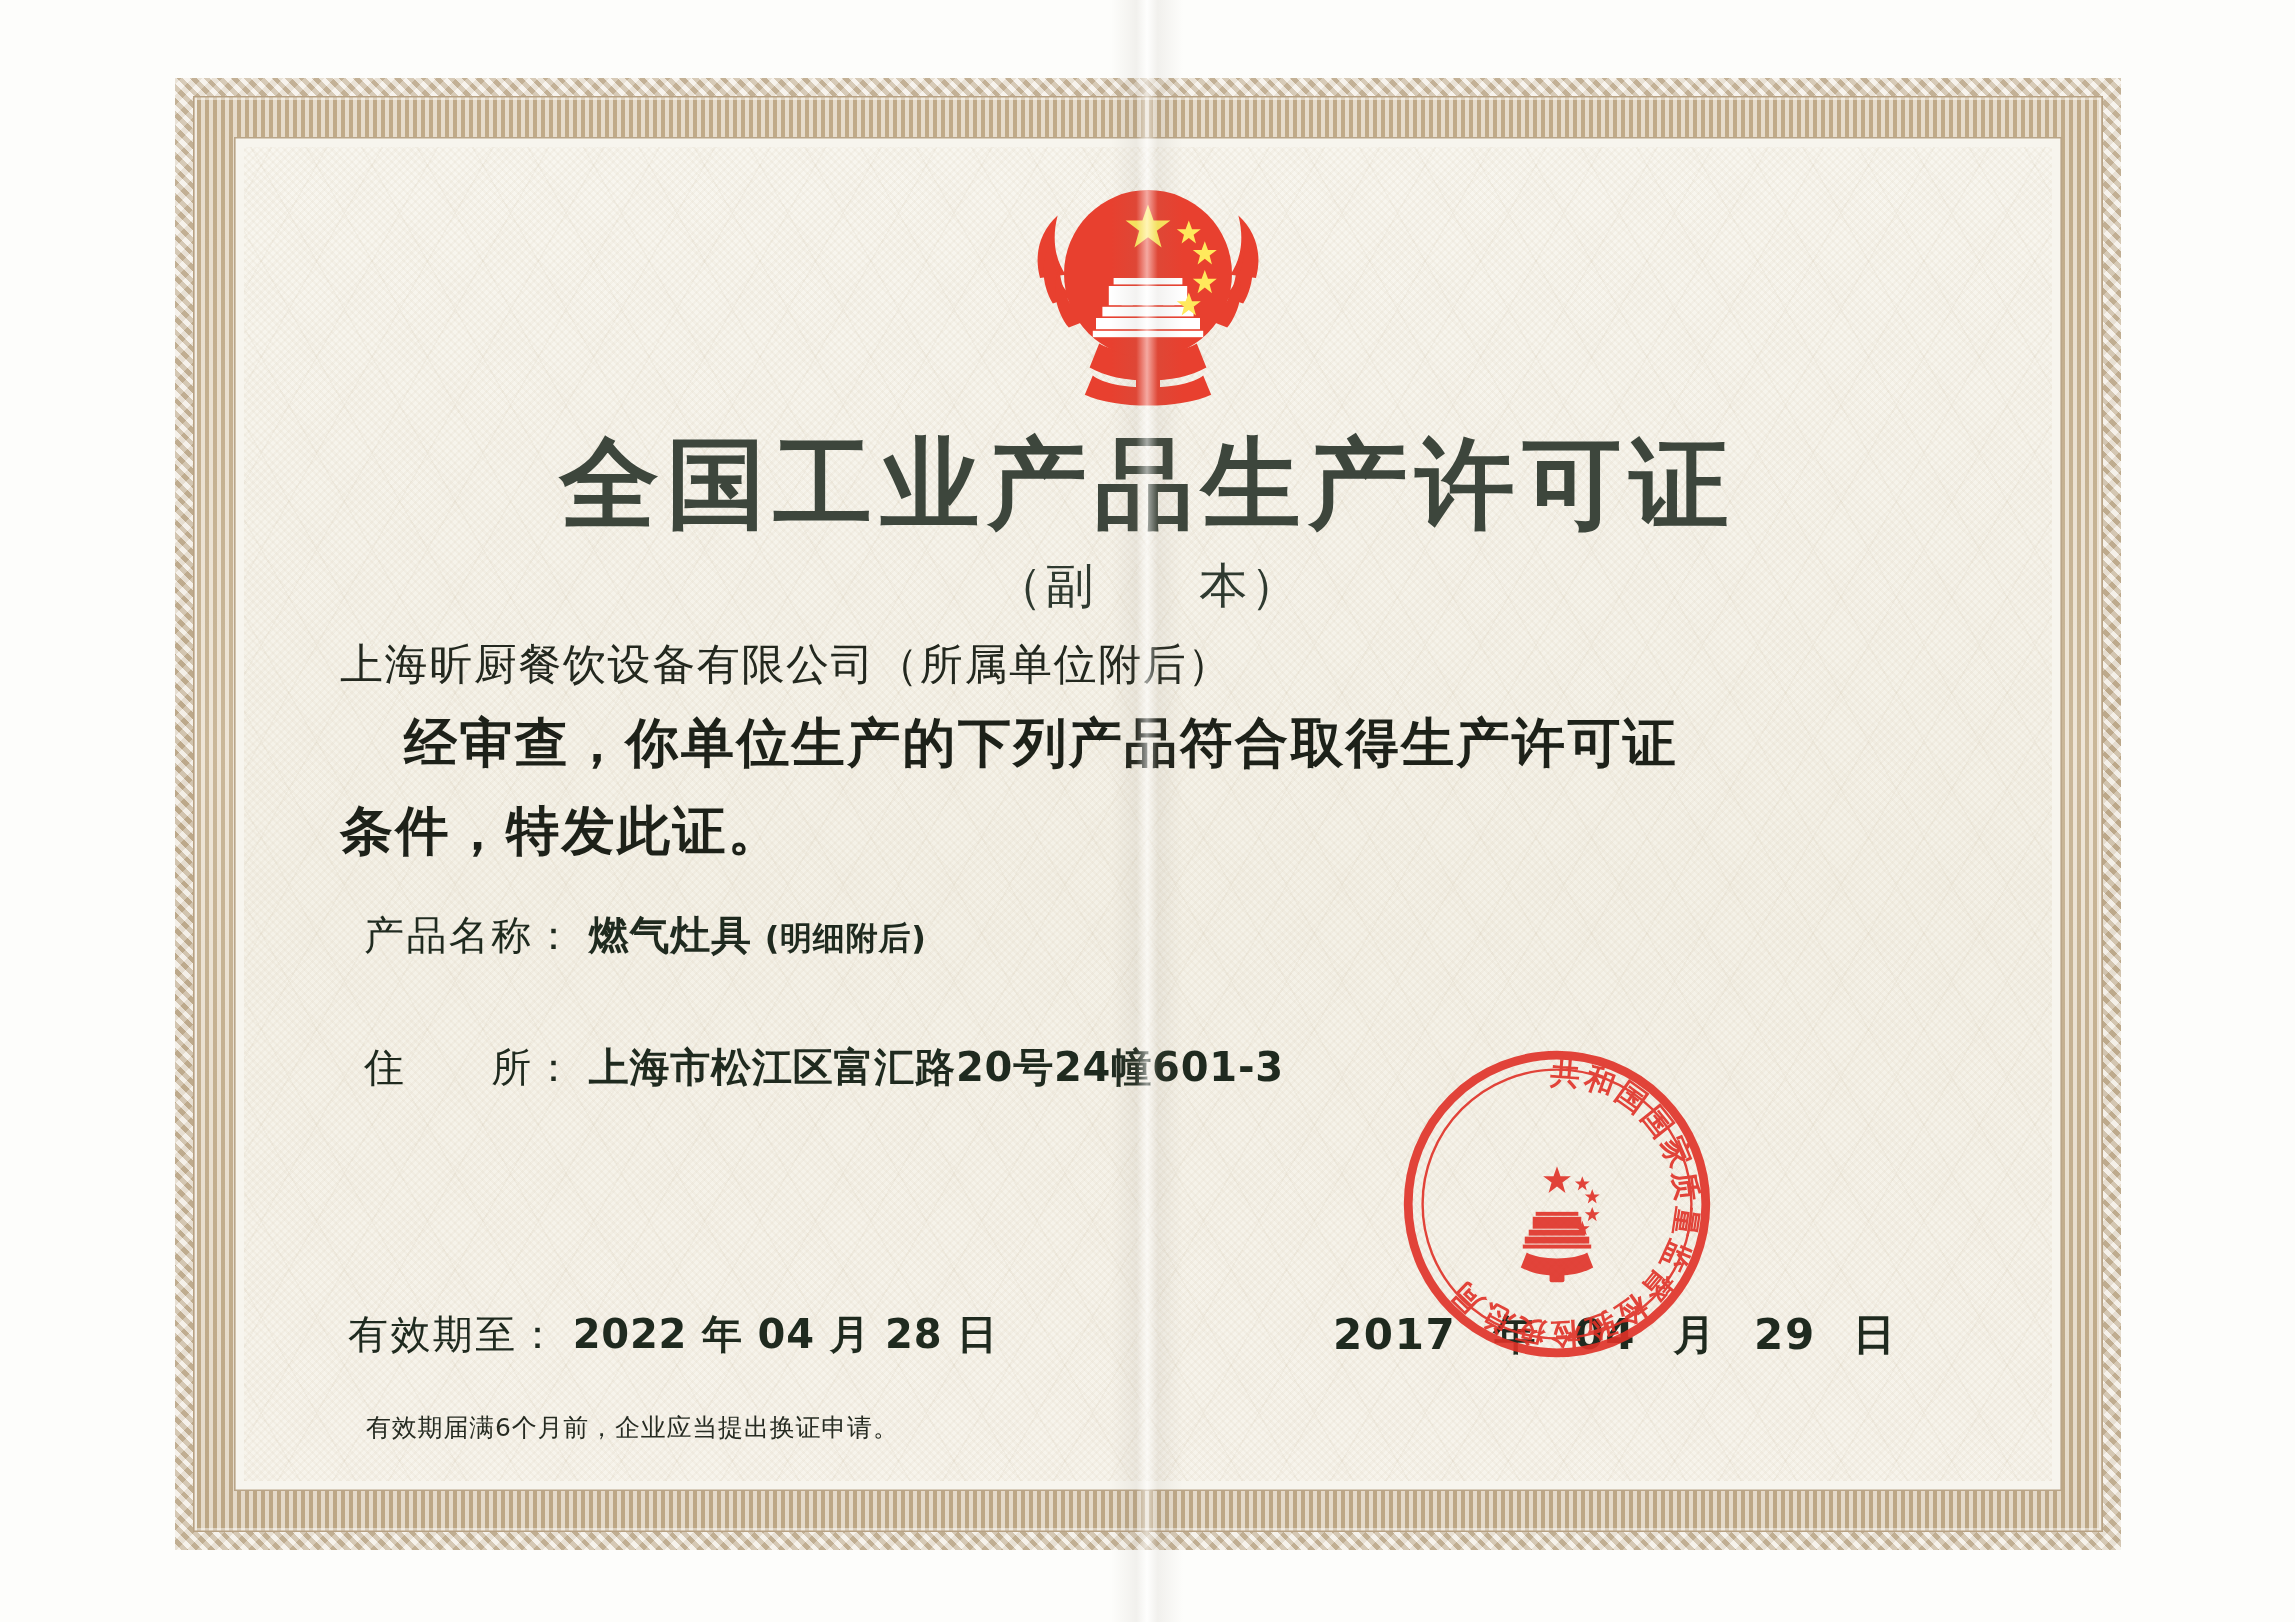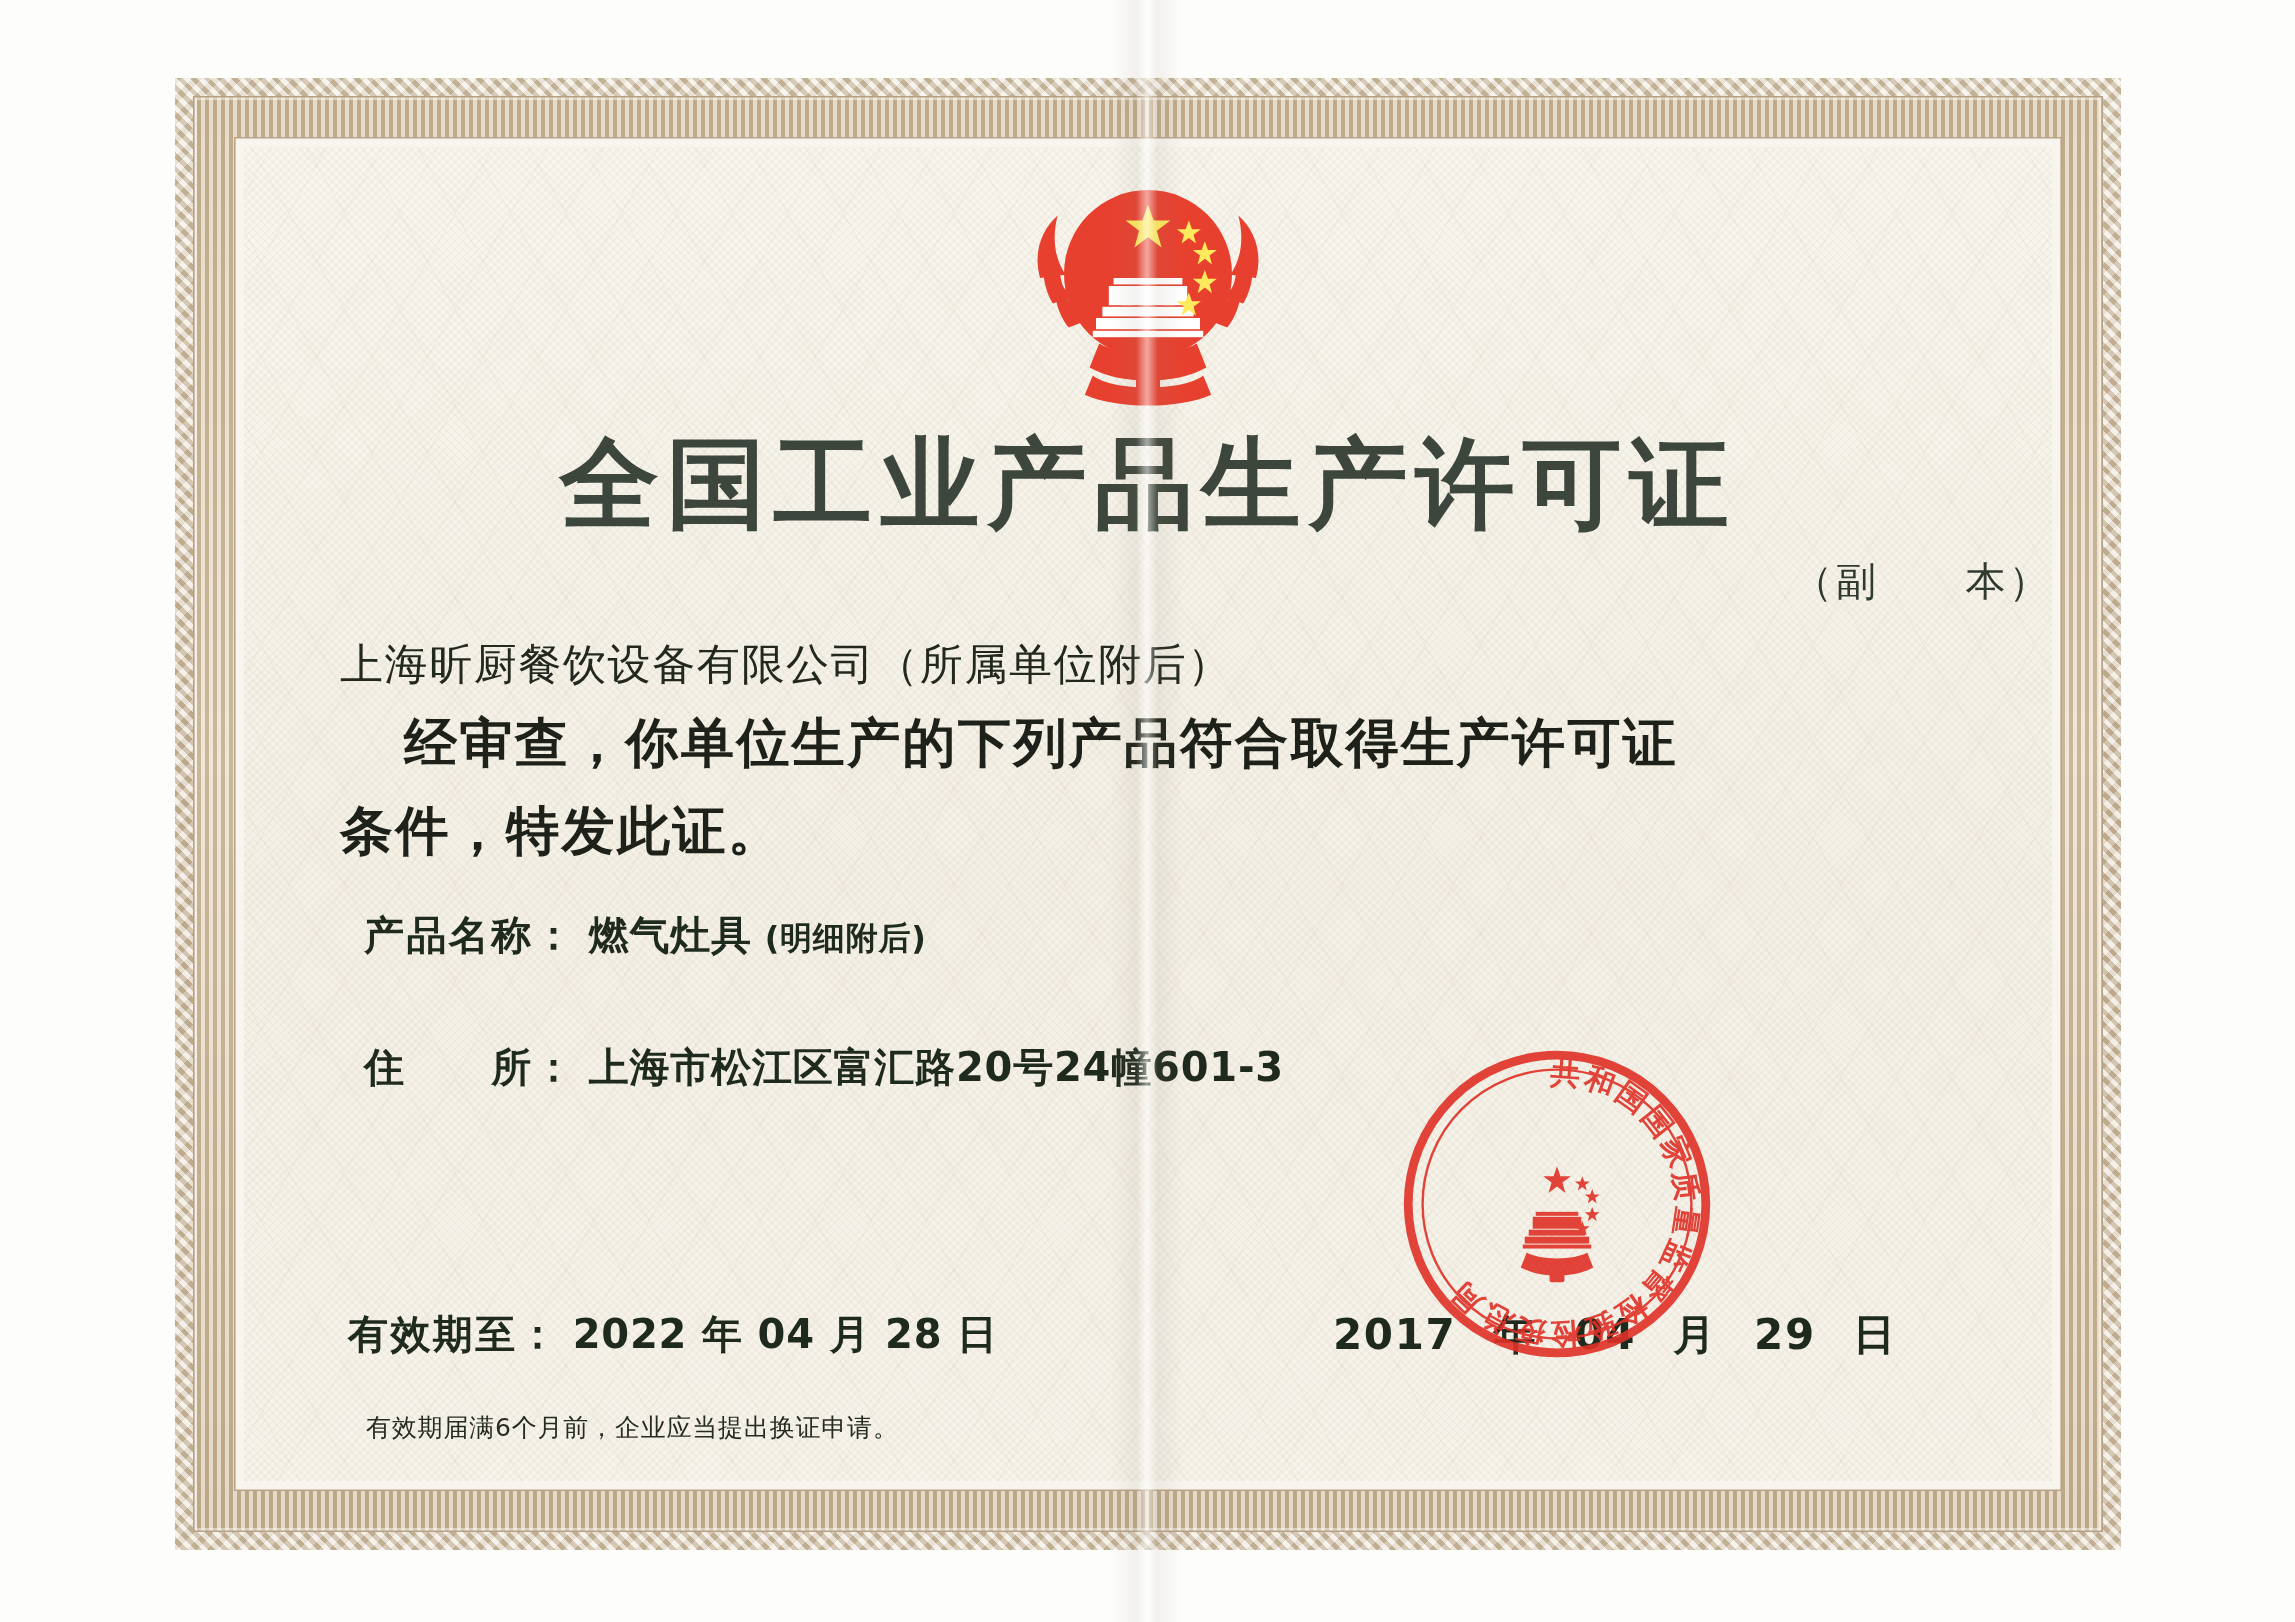--- a/index.html
+++ b/index.html
@@ -129,23 +129,23 @@
     font-size: 99px;
     letter-spacing: 8px;
     color: #3d463c;
     white-space: nowrap;
   }
   .subtitle {
     position: absolute;
     left: 0;
     right: 0;
     top: 407px;
-    text-align: right;
+    text-align: center;
     font-family: Liberation Sans, sans-serif;
-    font-size: 40px;
+    font-size: 48px;
     color: #2f3a30;
     letter-spacing: 3.2px;
   }
 
   .company {
     position: absolute;
     left: 96px;
     top: 489px;
     font-family: "DejaVu Sans", sans-serif;
     font-size: 43px;
@@ -166,21 +166,21 @@
   .body-line-2 { left: 96px; top: 649px; }
 
   .field {
     position: absolute;
     font-family: "DejaVu Sans", sans-serif;
     font-size: 40px;
     color: #1f2a1f;
     white-space: nowrap;
   }
   .field .label {
-    font-weight: bold;
+    font-weight: normal;
     letter-spacing: 2.4px;
   }
   .field .value {
     font-weight: bold;
     letter-spacing: 0.8px;
     margin-top: 19px;
   }
   .field .value .small {
     font-size: 32px;
     font-weight: bold;

